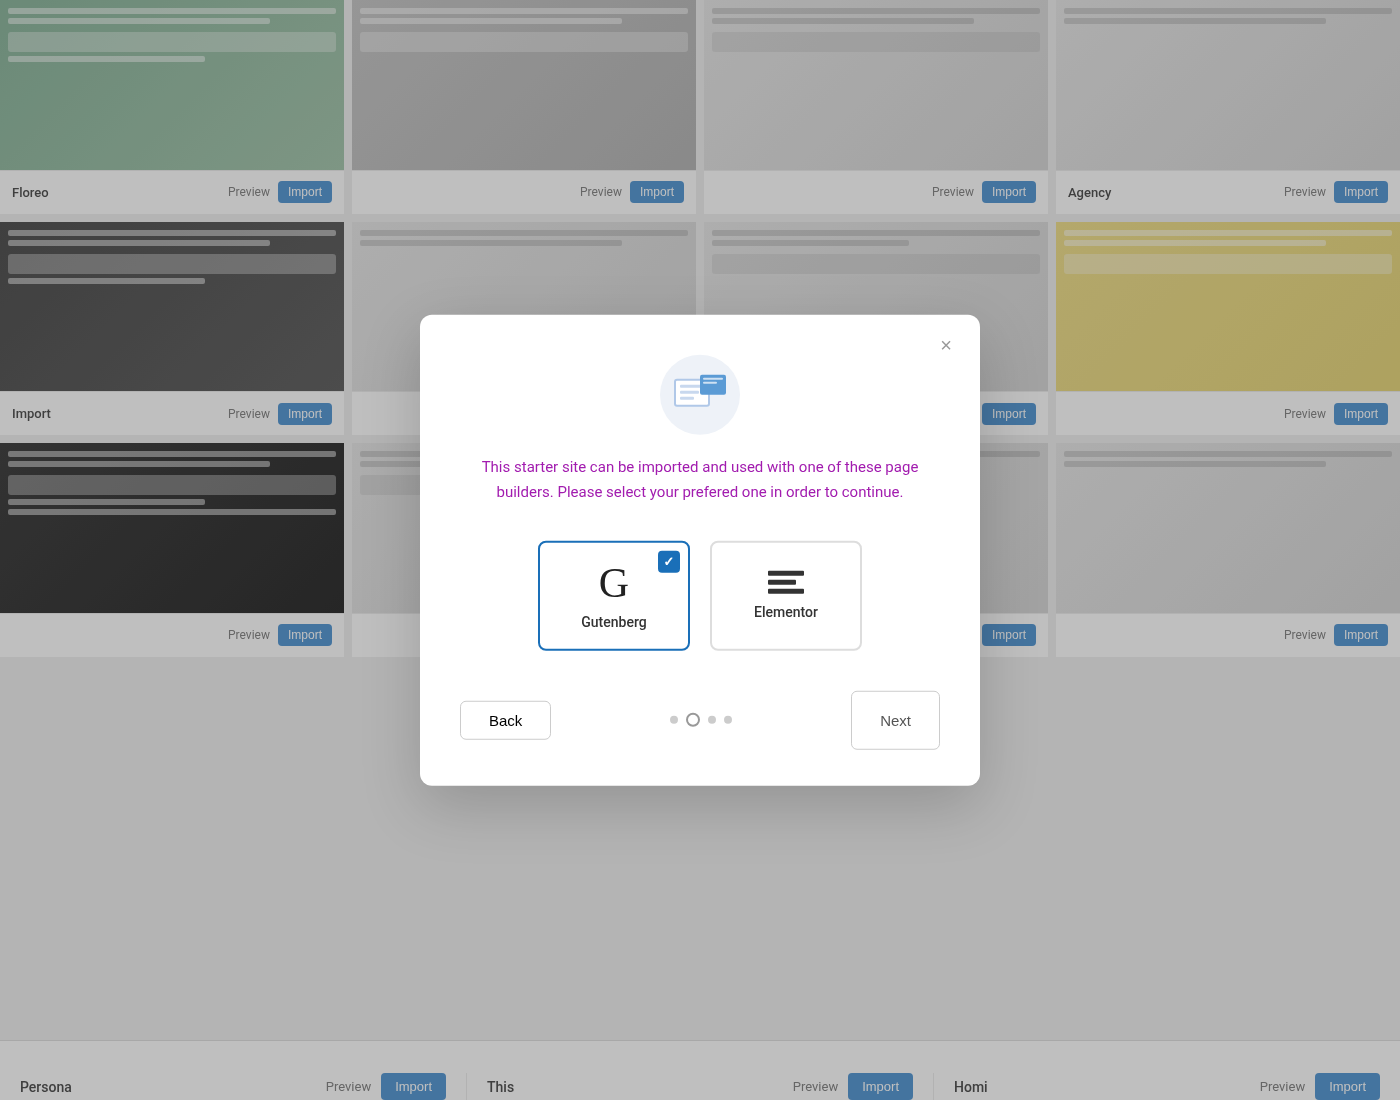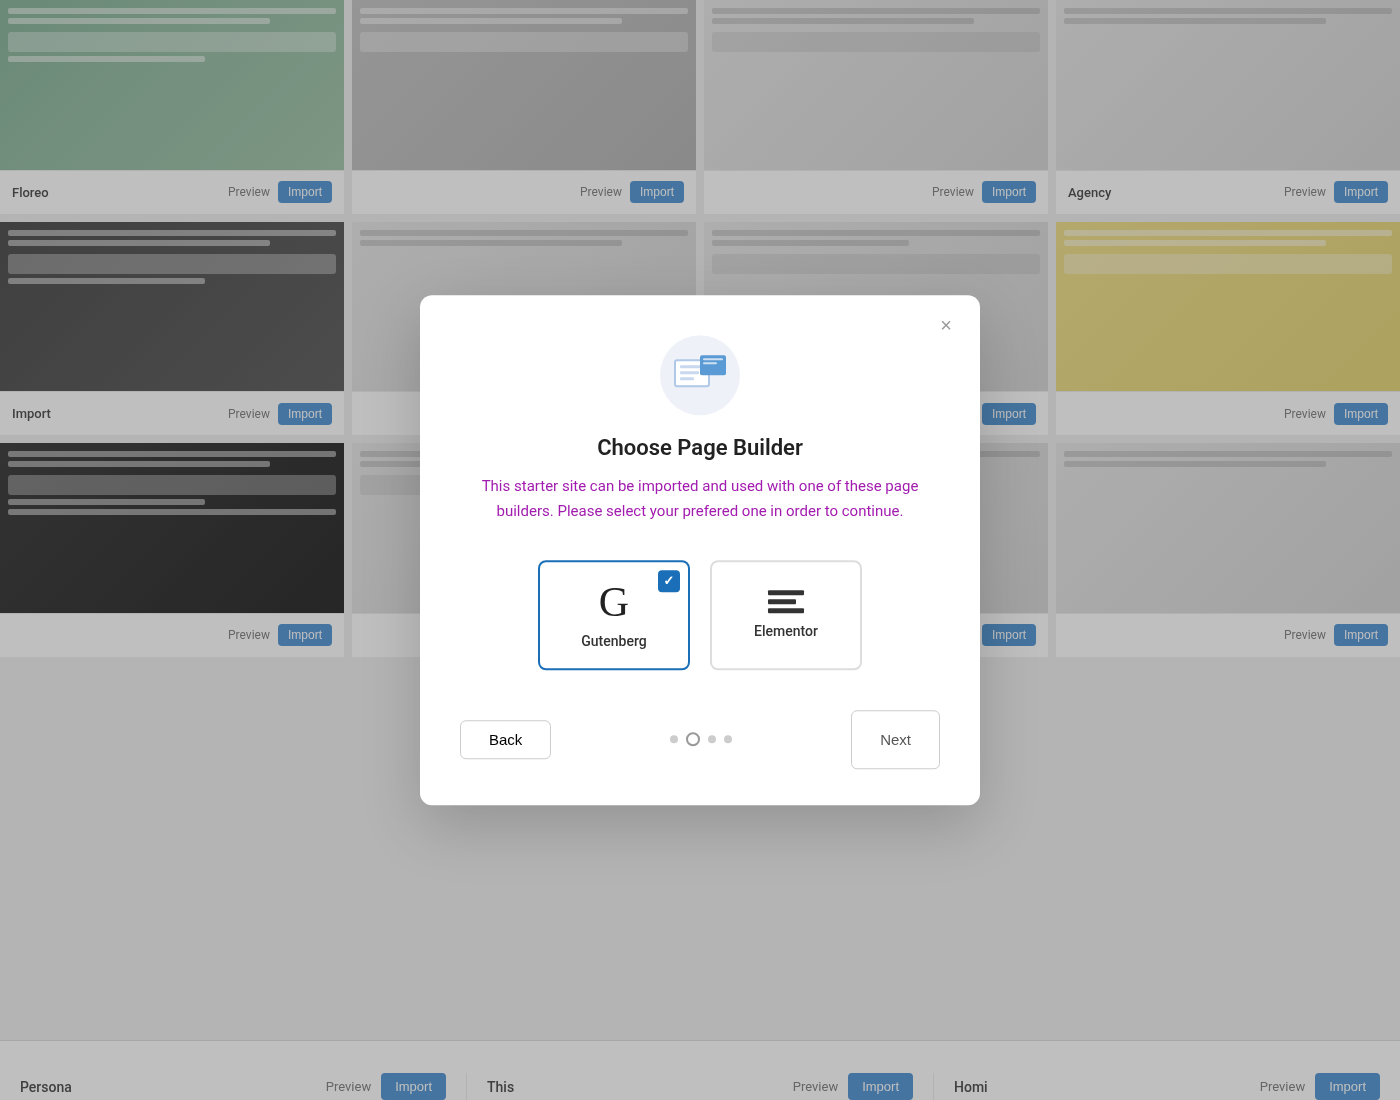--- a/index.html
+++ b/index.html
@@ -554,21 +554,20 @@
         </div>
 
         <div style="position:absolute; right:0; top:0; width:26px; height:20px; background:#5b9bd5; border-radius:2px; display:flex; flex-direction:column; gap:2px; padding:3px 3px;">
           <div style="height:2px; background:rgba(255,255,255,0.7); border-radius:1px; width:100%;"></div>
           <div style="height:2px; background:rgba(255,255,255,0.7); border-radius:1px; width:70%;"></div>
         </div>
       </div>
     </div>
   </div>
 
-  <h2 class="modal-title">Choose Page Builder</h2>
 
   <p class="modal-desc">This starter site can be imported and used with one of these page builders. Please select your prefered one in order to continue.</p>
 
   <div class="builder-options">
 
     <div class="builder-card selected">
       <div class="builder-card-check">✓</div>
       <span class="gutenberg-g">G</span>
       <span class="builder-label">Gutenberg</span>
     </div>

